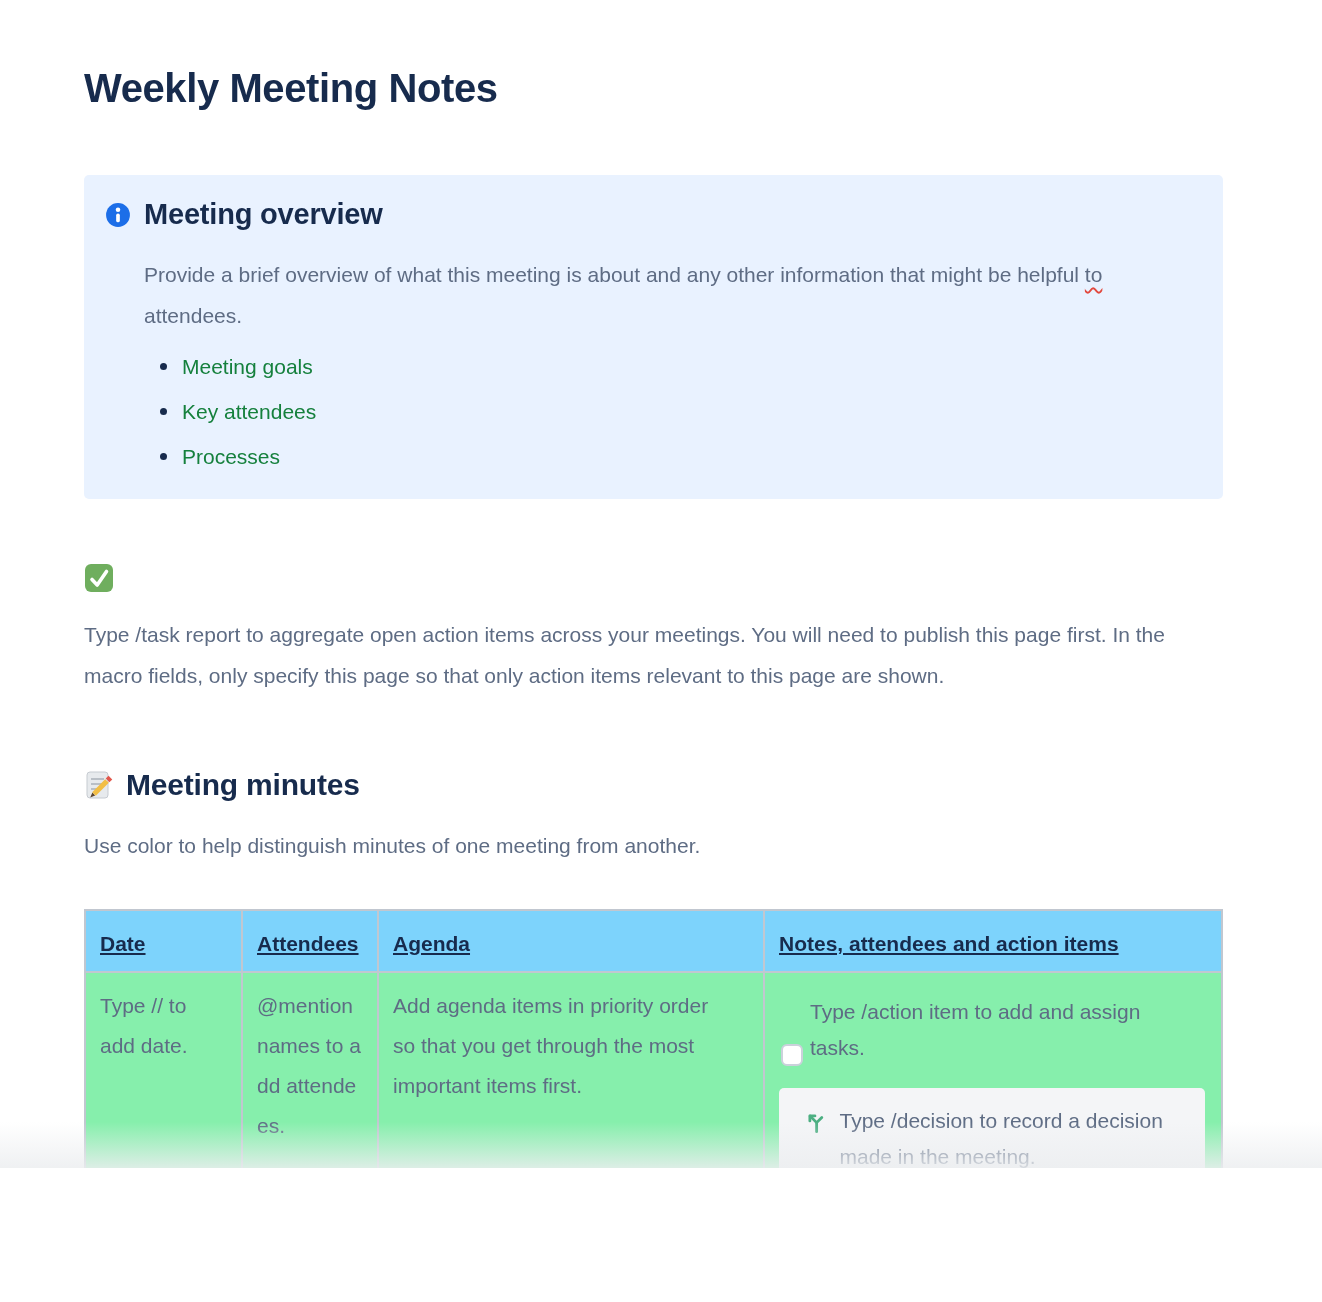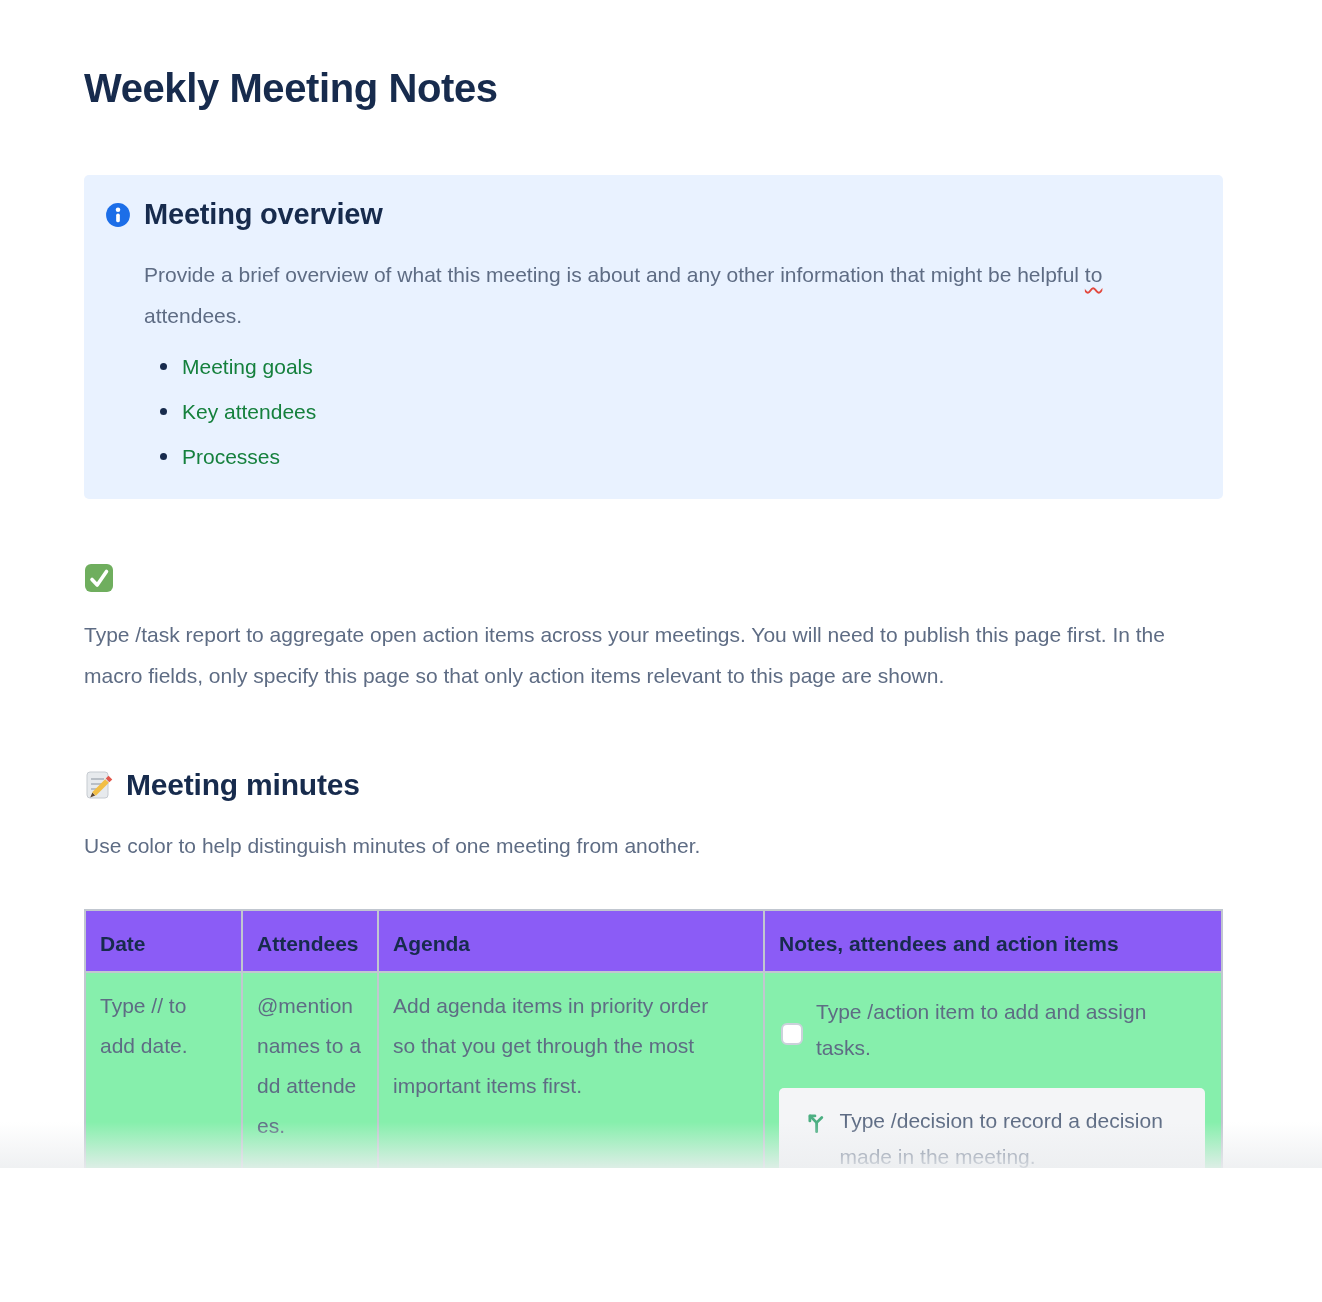--- a/index.html
+++ b/index.html
@@ -116,43 +116,44 @@
   .minutes-table col.c-date      { width: 157px; }
   .minutes-table col.c-attendees { width: 136px; }
   .minutes-table col.c-agenda    { width: 386px; }
   .minutes-table col.c-notes     { width: 458px; }
   .minutes-table th, .minutes-table td {
     border: 2px solid #C1C7D0;
     vertical-align: top;
     text-align: left;
   }
   .minutes-table th {
-    background: #8b5cf6;
+    background: #7dd3fc;
     padding: 9px 14px 3px 14px;
     font-size: 21px;
     line-height: 48px;
     font-weight: 700;
     color: #172B4D;
+    text-decoration: underline;
   }
   th.break, td.break { word-break: break-all; }
   .minutes-table td {
     padding: 13px 14px;
     font-size: 21px;
     line-height: 40px;
     color: #5E6C84;
     background: #86efac;
   }
   td.cell-agenda .cell-text { max-width: 322px; }
 
   
   td.cell-notes { padding: 16px 12px 16px 14px; }
   .action-row {
     display: flex;
-    align-items: center;
-    gap: 13px;
+    align-items: flex-end;
+    gap: 7px;
     margin: 5px 0 0 2px;
   }
   .task-checkbox {
     flex: 0 0 auto;
     width: 22px; height: 22px;
     margin-top: 8px;
     border: 2px solid #CBD1DB;
     border-radius: 6px;
     background: #ffffff;
     cursor: pointer;

